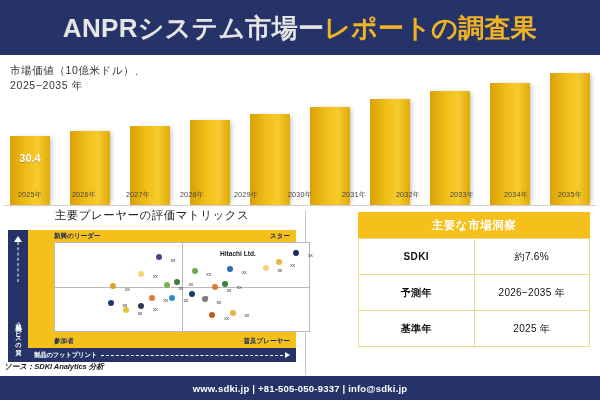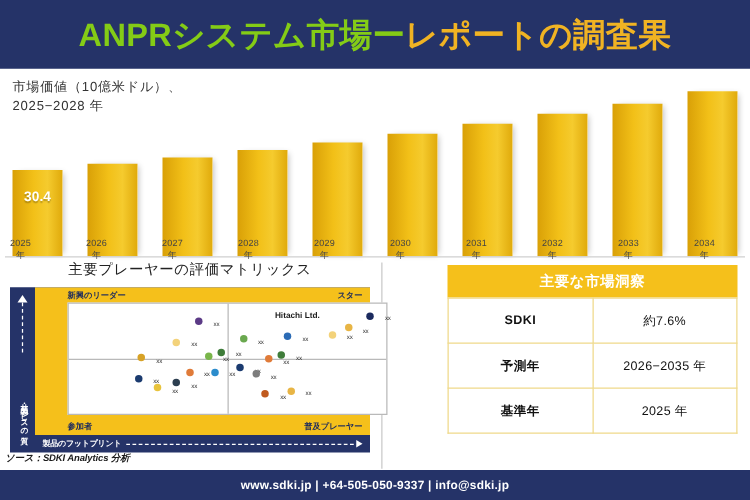--- a/index.html
+++ b/index.html
@@ -15,21 +15,21 @@
   
   .titlebar {
     position: absolute; left: 0; top: 0; width: 600px; height: 55px;
     background: #253368;
     display: flex; align-items: center; justify-content: center;
   }
   .titlebar .title-text {
     font-size: 26px; font-weight: bold; letter-spacing: .3px;
     white-space: nowrap; line-height: 1;
   }
-  .title-white { color: #84cc16; }
+  .title-white { color: #e5e5e5; }
   .title-gold  { color: #f0b323; }
 
   
   .chart-block {
     position: absolute; left: 0; top: 55px; width: 600px; height: 150px;
   }
   .chart-subtitle {
     position: absolute; left: 10px; top: 8px;
     font-size: 10.5px; color: #333333; line-height: 1.45;
     letter-spacing: .6px; white-space: pre-line;
@@ -52,21 +52,21 @@
     position: absolute; left: 0; right: 0; top: 16px;
     text-align: center; color: #ffffff; font-size: 11px; font-weight: bold;
     text-shadow: 0 1px 1px rgba(0,0,0,.25);
   }
   .axis-line {
     position: absolute; left: 4px; top: 205px; width: 592px; height: 1px;
     background: #cfcfcf;
   }
   .axis-labels {
     position: absolute; left: 8px; top: 190px; width: 584px; height: 14px;
-    display: flex; justify-content: space-between; gap: 44px;
+    display: flex; justify-content: space-between;
   }
   .axis-tick {
     width: 44px; text-align: center; font-size: 7.2px; color: #444444;
     letter-spacing: .2px;
   }
 
   
   .matrix-panel {
     position: absolute; left: 8px; top: 208px; width: 288px; height: 152px;
   }
@@ -197,21 +197,21 @@
 <body>
 
 <div id="page">
 
   <div class="titlebar">
     <div class="title-text"><span class="title-white">ANPRシステム市場ー</span><span class="title-gold">レポートの調査果</span></div>
   </div>
 
   <div class="chart-block">
     <div class="chart-subtitle">市場価値（10億米ドル）、
-2025−2028 年</div>
+2025−2035 年</div>
     <div class="plot-area" id="plot-area">
         <div class="bar-slot">
           <div class="bar" style="height: 69px;">
             <div class="bar-value">30.4</div>
           </div>
         </div>
         <div class="bar-slot">
           <div class="bar" style="height: 74px;"></div>
         </div>
         <div class="bar-slot">
@@ -344,16 +344,16 @@
           </tr>
           <tr>
             <td class="ins-key">基準年</td>
             <td class="ins-val">2025 年</td>
           </tr>
         </tbody>
     </table>
   </div>
 
   <div class="footer">
-    <span class="footer-text">www.sdki.jp | +64-505-050-9337 | info@sdki.jp</span>
+    <span class="footer-text">www.sdki.jp | +81-505-050-9337 | info@sdki.jp</span>
   </div>
 
 </div>
 
 </body></html>

